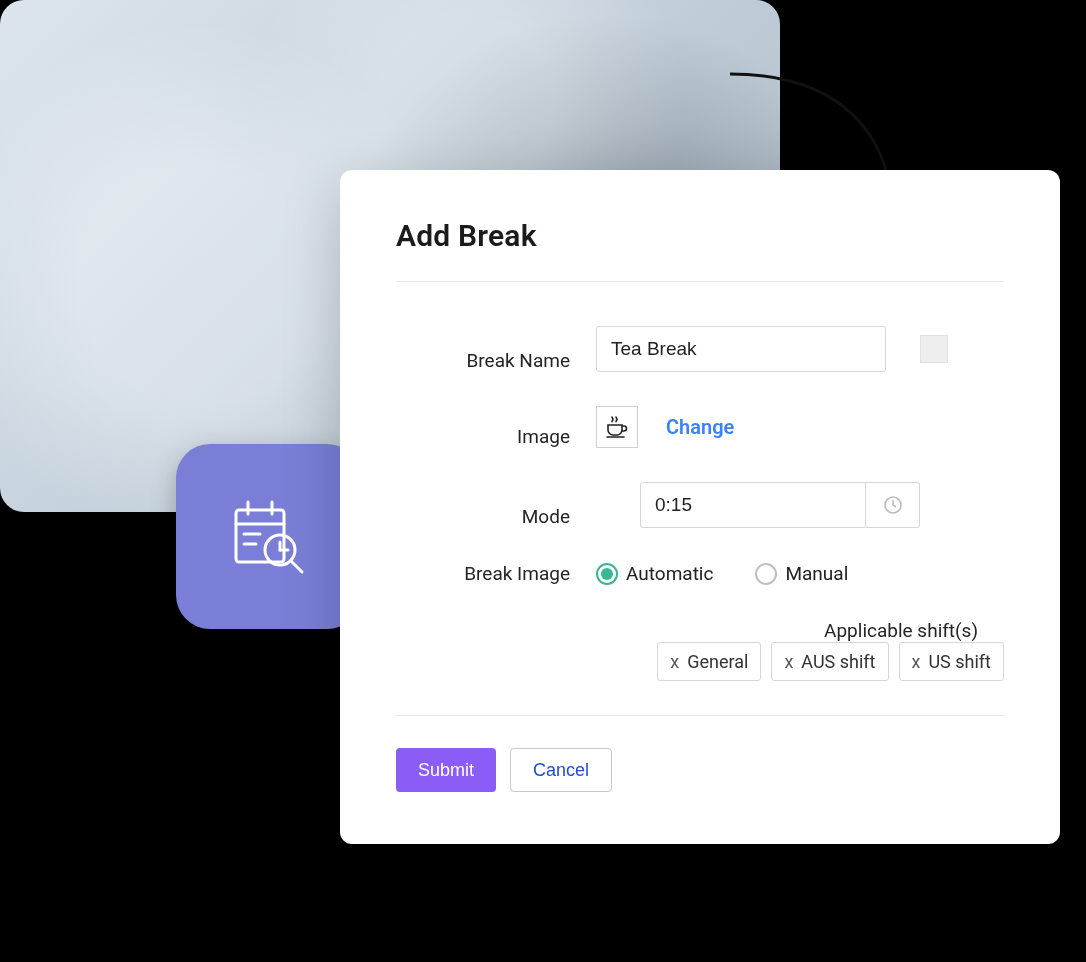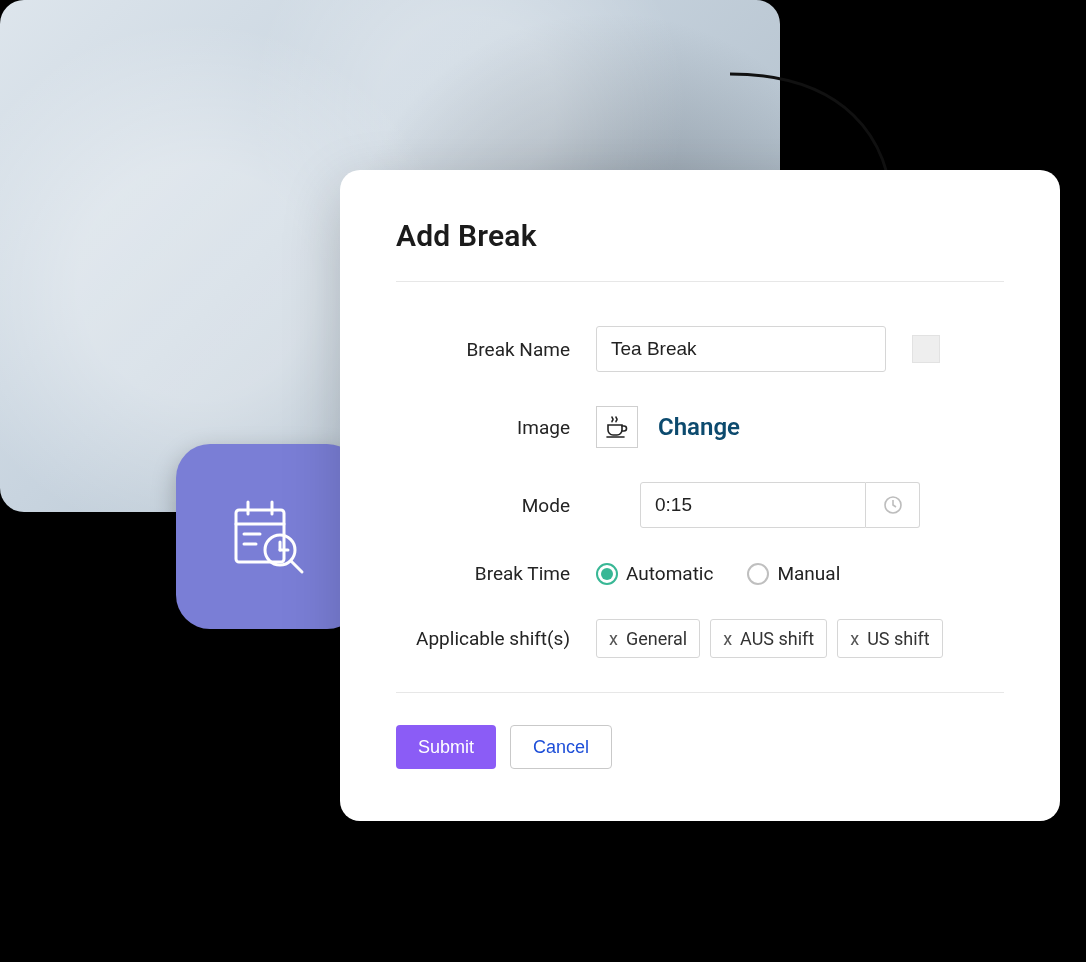--- a/index.html
+++ b/index.html
@@ -58,55 +58,55 @@
     pointer-events: none;
   }
 
   
   .card {
     position: absolute;
     left: 340px;
     top: 170px;
     width: 720px;
     background: #fff;
-    border-radius: 20px;
+    border-radius: 12px;
     box-shadow: 0 18px 60px rgba(0,0,0,.18);
     padding: 48px 56px 52px 56px;
   }
   .card h1 {
     font-size: 30px;
     font-weight: 600;
     color: #1b1b1b;
     letter-spacing: .2px;
     padding-bottom: 28px;
     border-bottom: 1px solid #e7e7e7;
   }
   .form {
     padding-top: 44px;
     padding-bottom: 34px;
     border-bottom: 1px solid #e7e7e7;
   }
   .row {
     display: flex;
-    align-items: center;
+    align-items: flex-end;
     margin-bottom: 34px;
   }
-  .row:last-child { margin-bottom: 0; }
+  .row:last-child { margin-bottom: 0; flex-direction: column; }
   .label {
     width: 200px;
     text-align: right;
     padding-right: 26px;
     font-size: 19px;
     color: #242424;
   }
   .control {
     flex: 1;
     display: flex;
     align-items: center;
-    gap: 16px;
+    gap: 24px;
   }
   .text-input {
     border: 1px solid #d6d6d6;
     border-radius: 3px;
     height: 46px;
     padding: 0 14px;
     font-size: 19px;
     color: #222;
     width: 290px;
     outline: none;
@@ -118,22 +118,22 @@
     border: 1px solid #e2e2e2;
     margin-left: 10px;
   }
   .img-thumb {
     width: 42px; height: 42px;
     border: 1px solid #cfcfcf;
     display:flex; align-items:center; justify-content:center;
     font-size: 22px;
   }
   .change-link {
-    color: #0c4a6e;
-    font-size: 24px;
+    color: #3b82f6;
+    font-size: 20px;
     font-weight: 600;
     cursor: pointer;
     margin-left: 4px;
   }
   .time-suffix {
     width: 54px; height: 46px;
     border: 1px solid #d6d6d6;
     border-left: none;
     display:flex; align-items:center; justify-content:center;
     color: #bdbdbd;
@@ -243,21 +243,21 @@
         <span class="time-suffix">
           <svg width="20" height="20" viewBox="0 0 20 20" fill="none" stroke="#bdbdbd" stroke-width="1.6">
             <circle cx="10" cy="10" r="8"></circle>
             <path d="M10 5v5l3 2"></path>
           </svg>
         </span>
       </div>
     </div>
 
     <div class="row">
-      <div class="label">Break Time</div>
+      <div class="label">Break Image</div>
       <div class="control">
         <label class="radio selected">
           <span class="dot"></span>
           <span>Automatic</span>
         </label>
         <label class="radio">
           <span class="dot"></span>
           <span>Manual</span>
         </label>
       </div>

